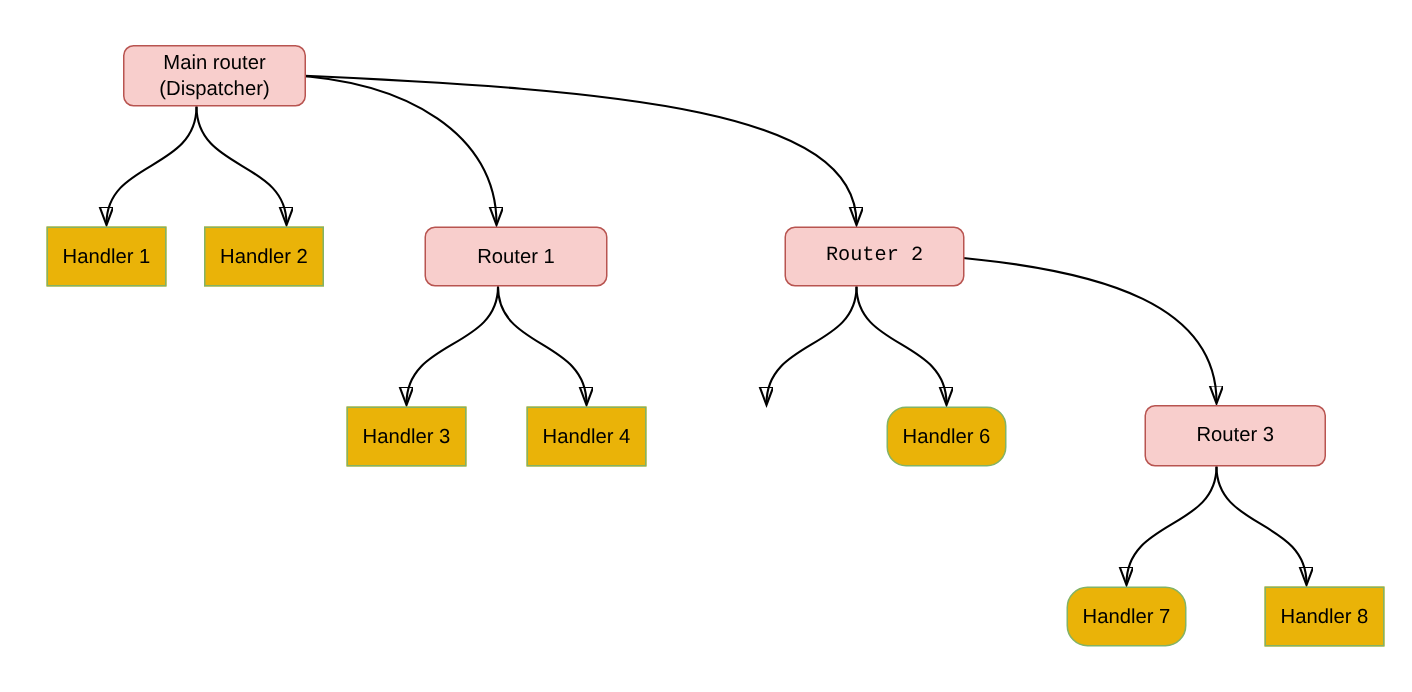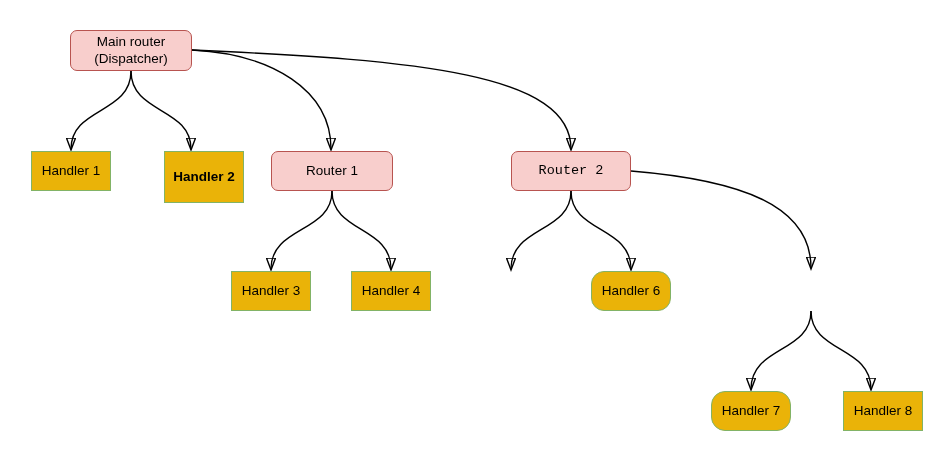--- a/index.html
+++ b/index.html
@@ -33,20 +33,21 @@
     text-align: center;
     font-size: 13.5px;
     line-height: 1.25;
     color: #000000;
     cursor: default;
   }
   .node.router {
     background: #f8cecc;
     border: 1.5px solid #b85450;
     border-radius: 7px;
+    margin-left: 12px;
   }
   .node.handler {
     background: #eab308;
     border: 1.5px solid #82b366;
   }
 </style>
 </head>
 <body>
 
 <div class="canvas">
@@ -73,21 +74,21 @@
 
   <div class="node router" style="left:70px; top:30px; width:122px; height:41px;">
     <span>Main router</span>
     <span>(Dispatcher)</span>
   </div>
 
   <div class="node handler" style="left:31px; top:151px; width:80px; height:40px;">
     <span>Handler 1</span>
   </div>
 
-  <div class="node handler" style="left:164px; top:151px; width:80px; height:52px;font-weight:bold;">
+  <div class="node handler" style="left:136px; top:151px; width:80px; height:40px;">
     <span>Handler 2</span>
   </div>
 
   <div class="node router" style="left:271px; top:151px; width:122px; height:40px;">
     <span>Router 1</span>
   </div>
 
   <div class="node router" style="left:511px; top:151px; width:120px; height:40px;font-family:Liberation Mono, monospace;">
     <span>Router 2</span>
   </div>
@@ -98,20 +99,23 @@
 
   <div class="node handler" style="left:351px; top:271px; width:80px; height:40px;">
     <span>Handler 4</span>
   </div>
 
 
   <div class="node handler" style="left:591px; top:271px; width:80px; height:40px;border-radius:13px;">
     <span>Handler 6</span>
   </div>
 
+  <div class="node router" style="left:751px; top:270px; width:121px; height:41px;">
+    <span>Router 3</span>
+  </div>
 
   <div class="node handler" style="left:711px; top:391px; width:80px; height:40px;border-radius:14px;">
     <span>Handler 7</span>
   </div>
 
   <div class="node handler" style="left:831px; top:391px; width:80px; height:40px;margin-left:12px;">
     <span>Handler 8</span>
   </div>
 
 </div>

